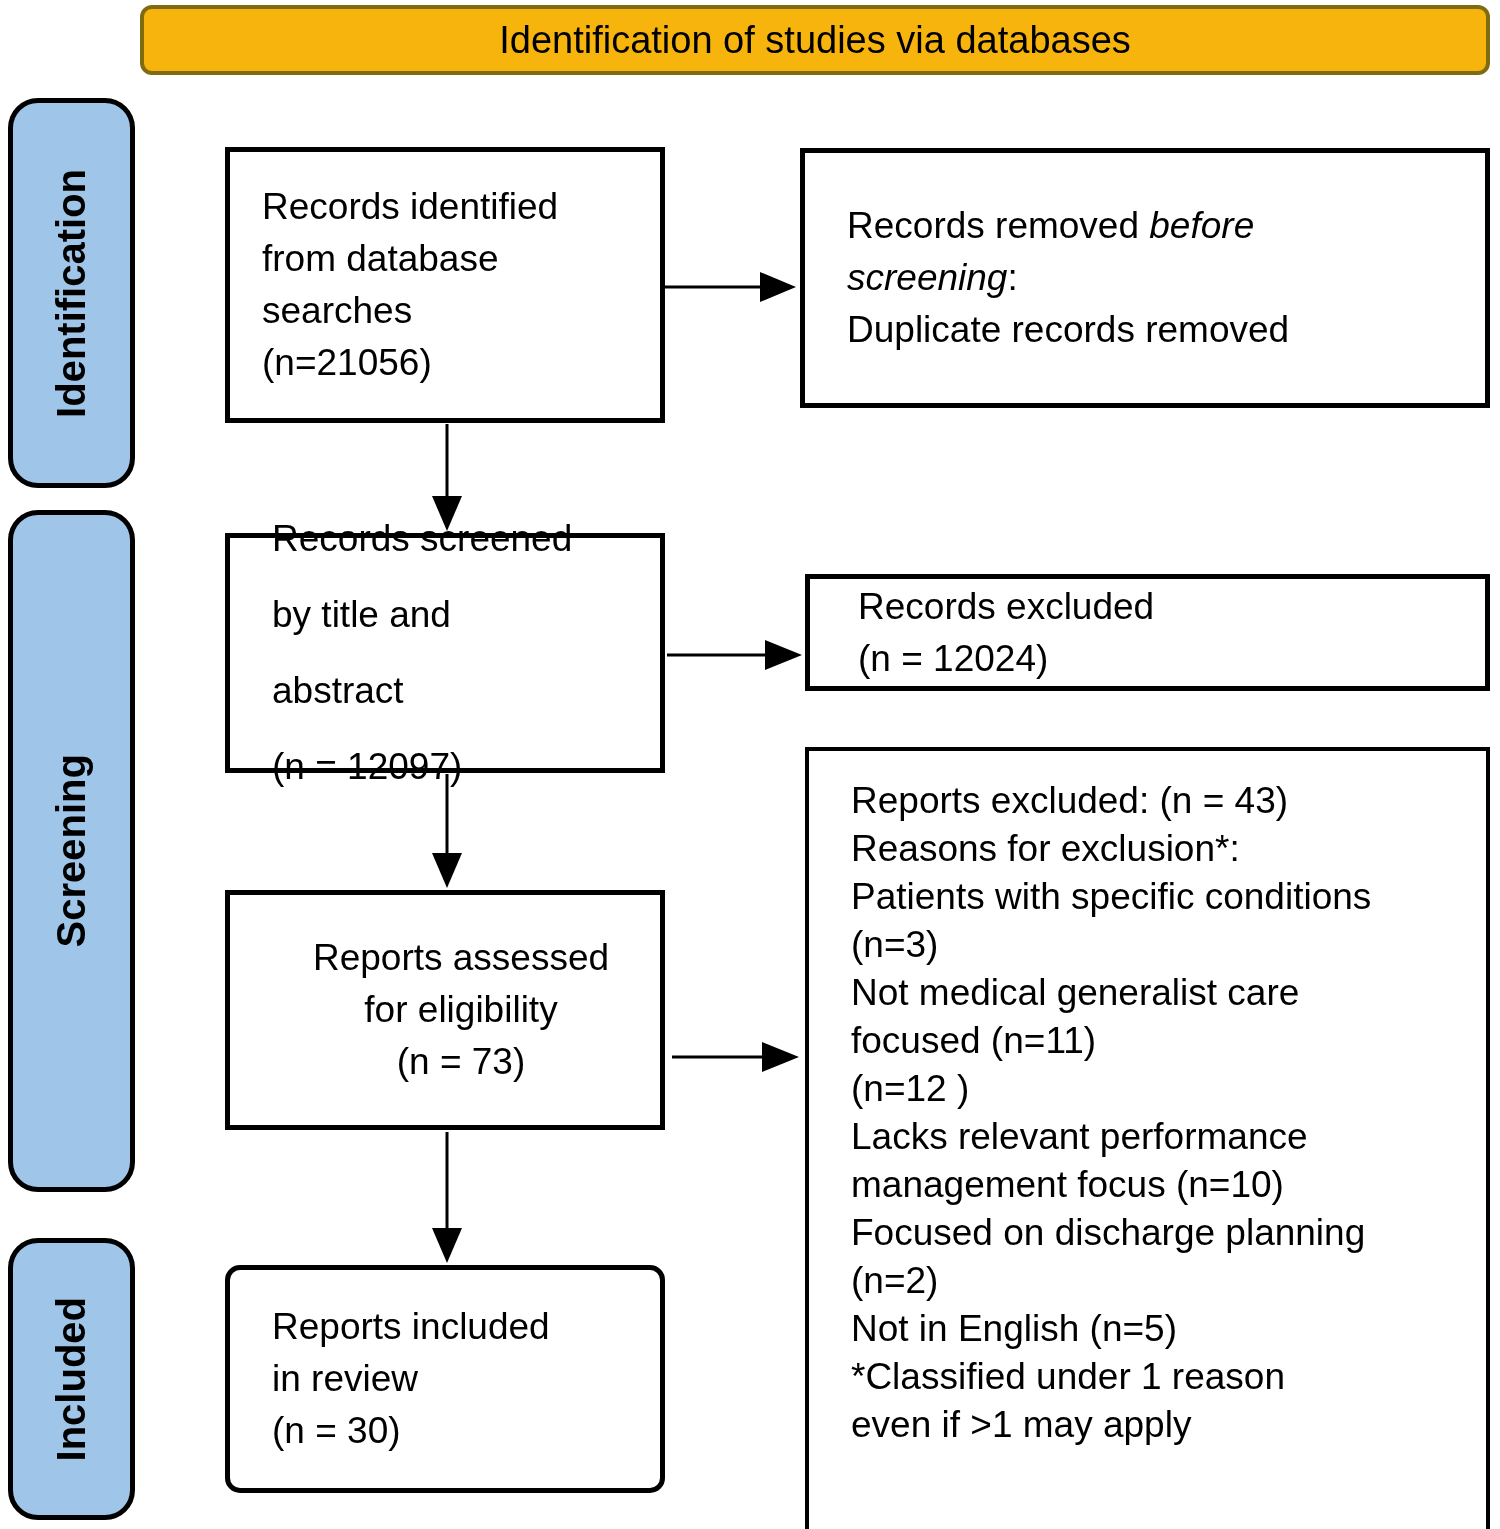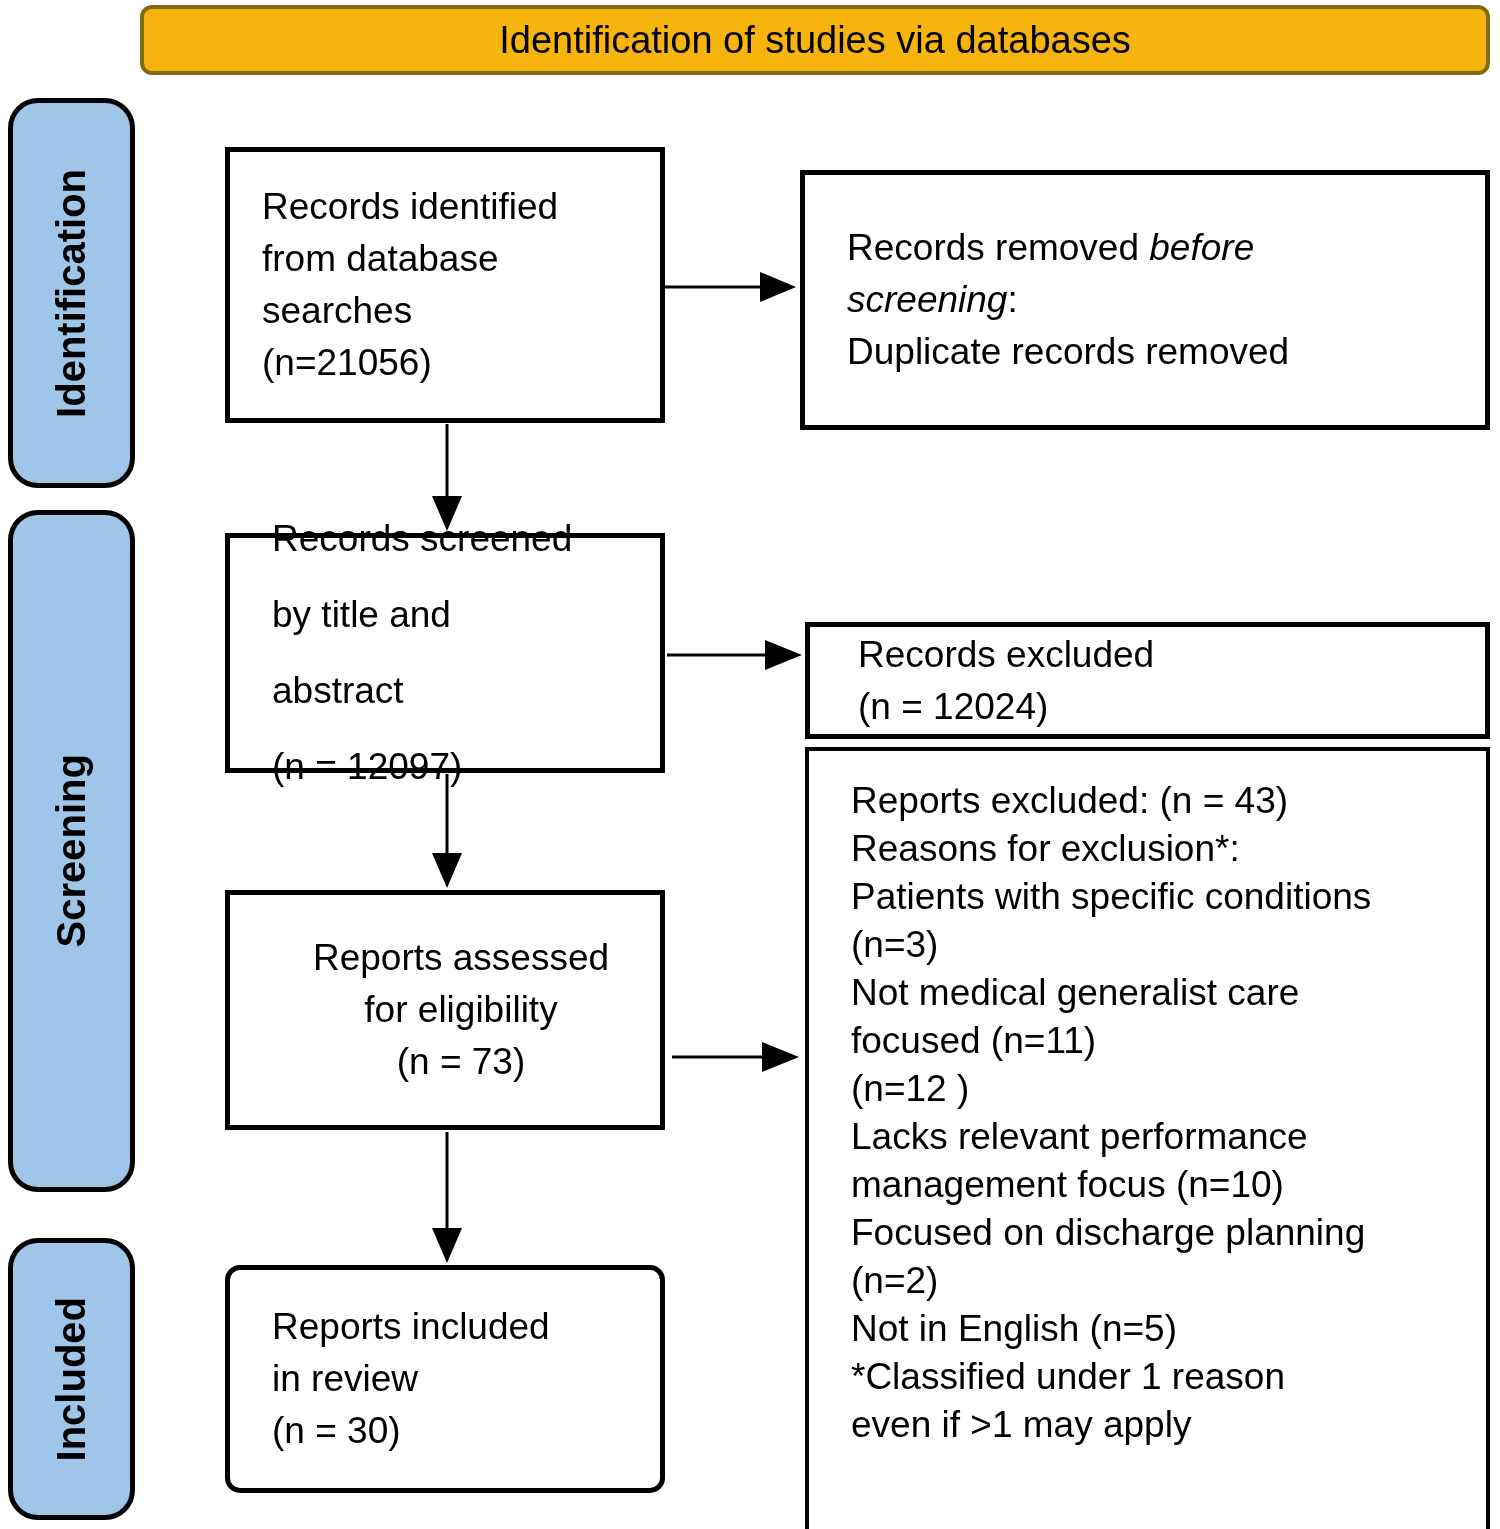--- a/index.html
+++ b/index.html
@@ -53,22 +53,22 @@
     background: var(--bg);
     border: 5px solid var(--box-border);
     display: flex; flex-direction: column; justify-content: center;
     padding-left: 42px; padding-right: 10px;
     font-size: 37px; line-height: 52px;
   }
   .box-a1 { left: 225px; top: 147px;  width: 440px; height: 276px; padding-left: 32px; }
   .box-a2 { left: 225px; top: 533px;  width: 440px; height: 240px; gap: 24px; }
   .box-a3 { left: 225px; top: 890px;  width: 440px; height: 240px; align-items: center; }
   .box-a4 { left: 225px; top: 1265px; width: 440px; height: 228px; border-radius: 15px; }
-  .box-b1 { left: 800px; top: 148px;  width: 690px; height: 260px; margin-top: 22px; }
-  .box-b2 { left: 805px; top: 622px;  width: 685px; height: 117px; padding-left: 48px; }
+  .box-b1 { left: 800px; top: 148px;  width: 690px; height: 260px; }
+  .box-b2 { left: 805px; top: 574px;  width: 685px; height: 117px; padding-left: 48px; }
   .box-b3 {
     left: 805px; top: 747px; width: 685px; height: 927px;
     border-width: 4px;
     justify-content: flex-start;
     padding-top: 26px;
     line-height: 48px;
   }
   .line { white-space: pre-wrap; }
   .it { font-style: italic; }
   svg.arrows {

